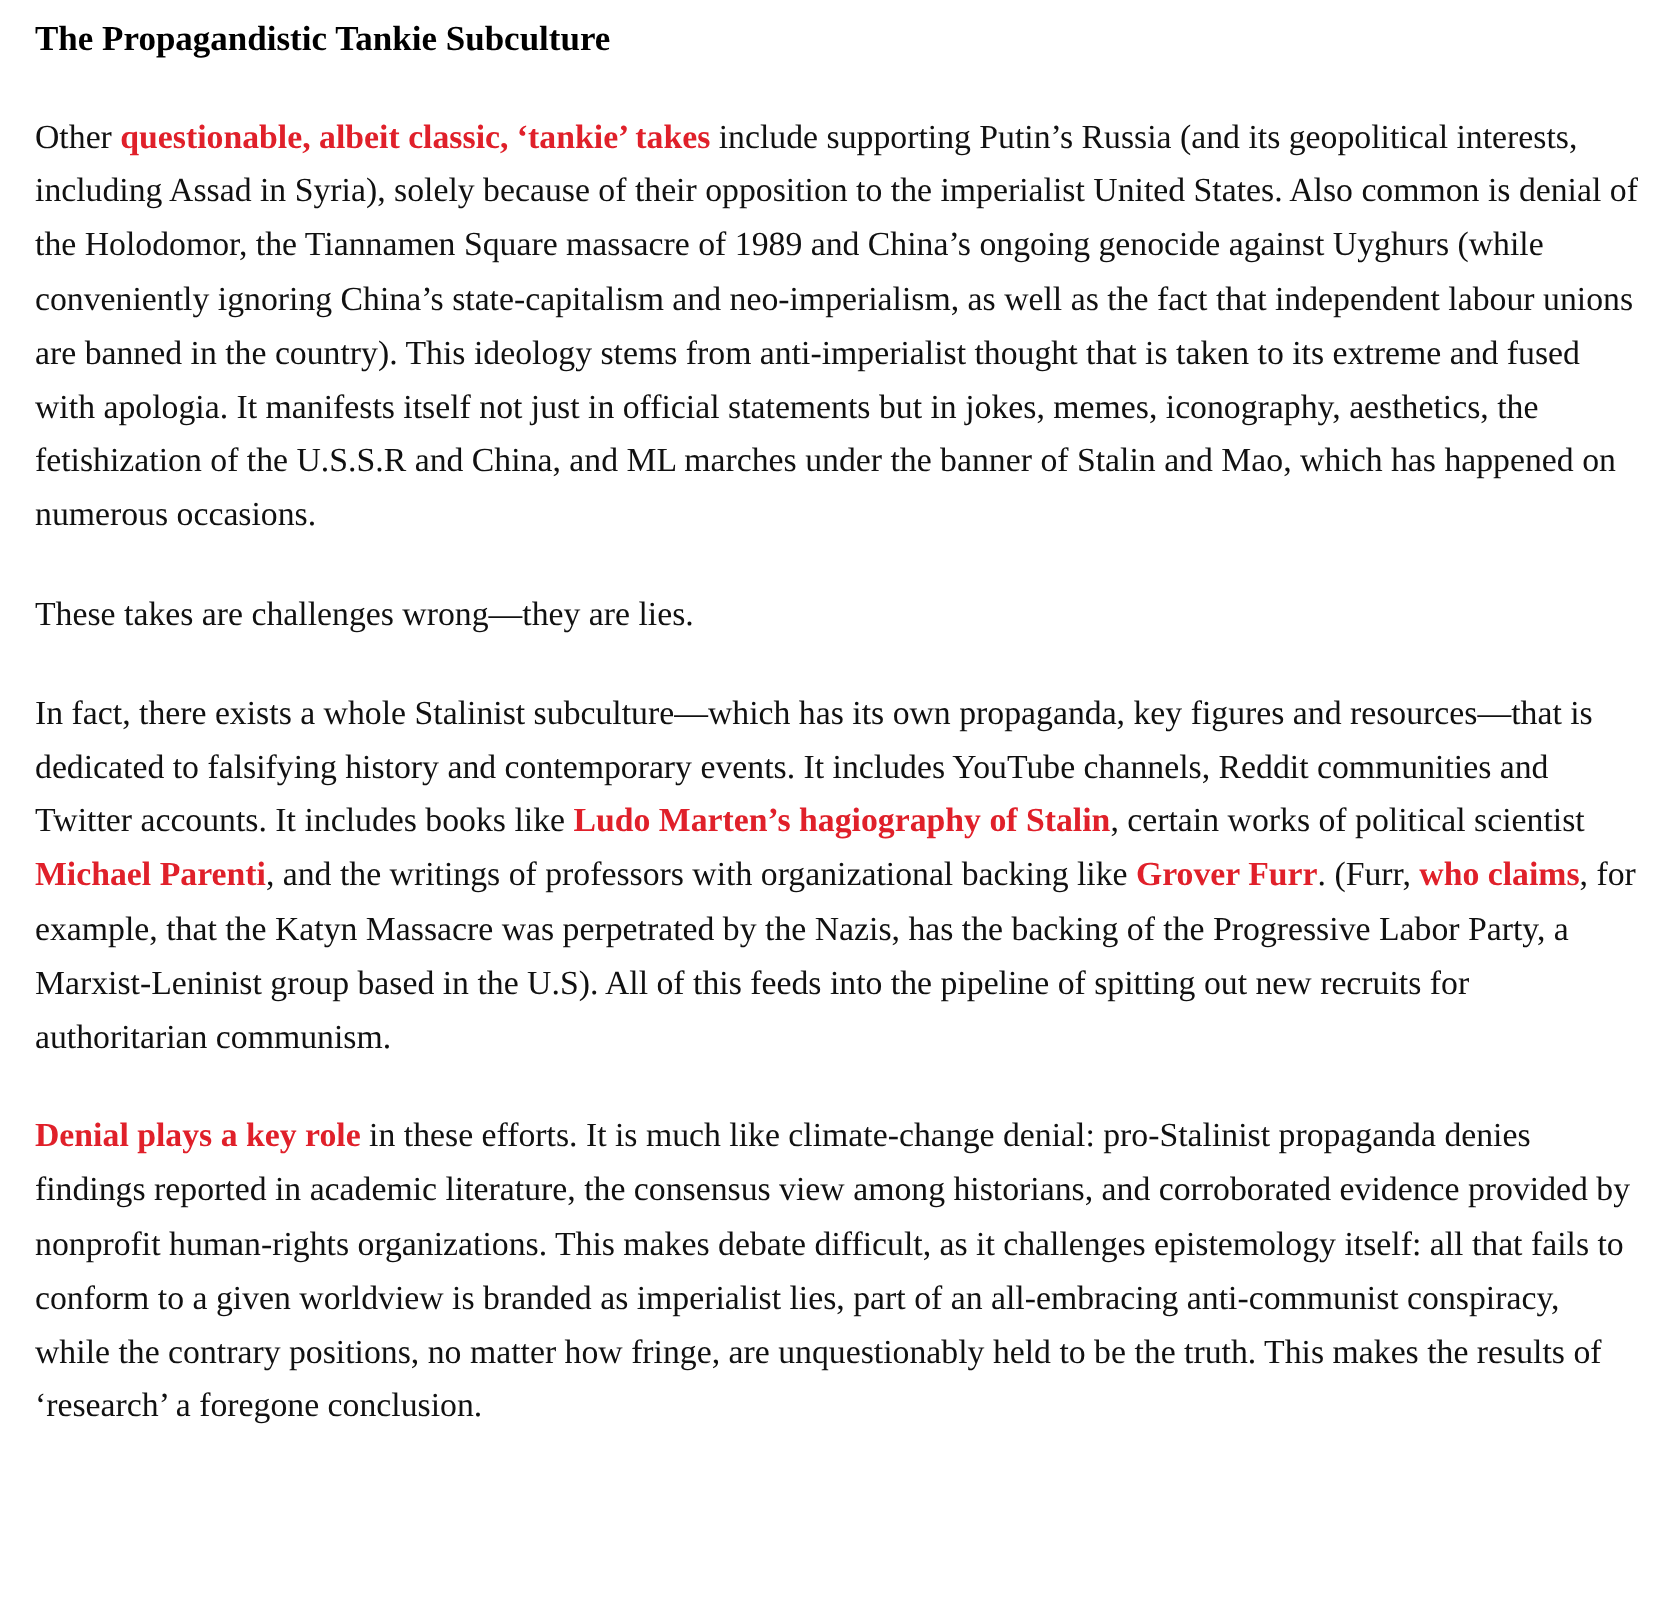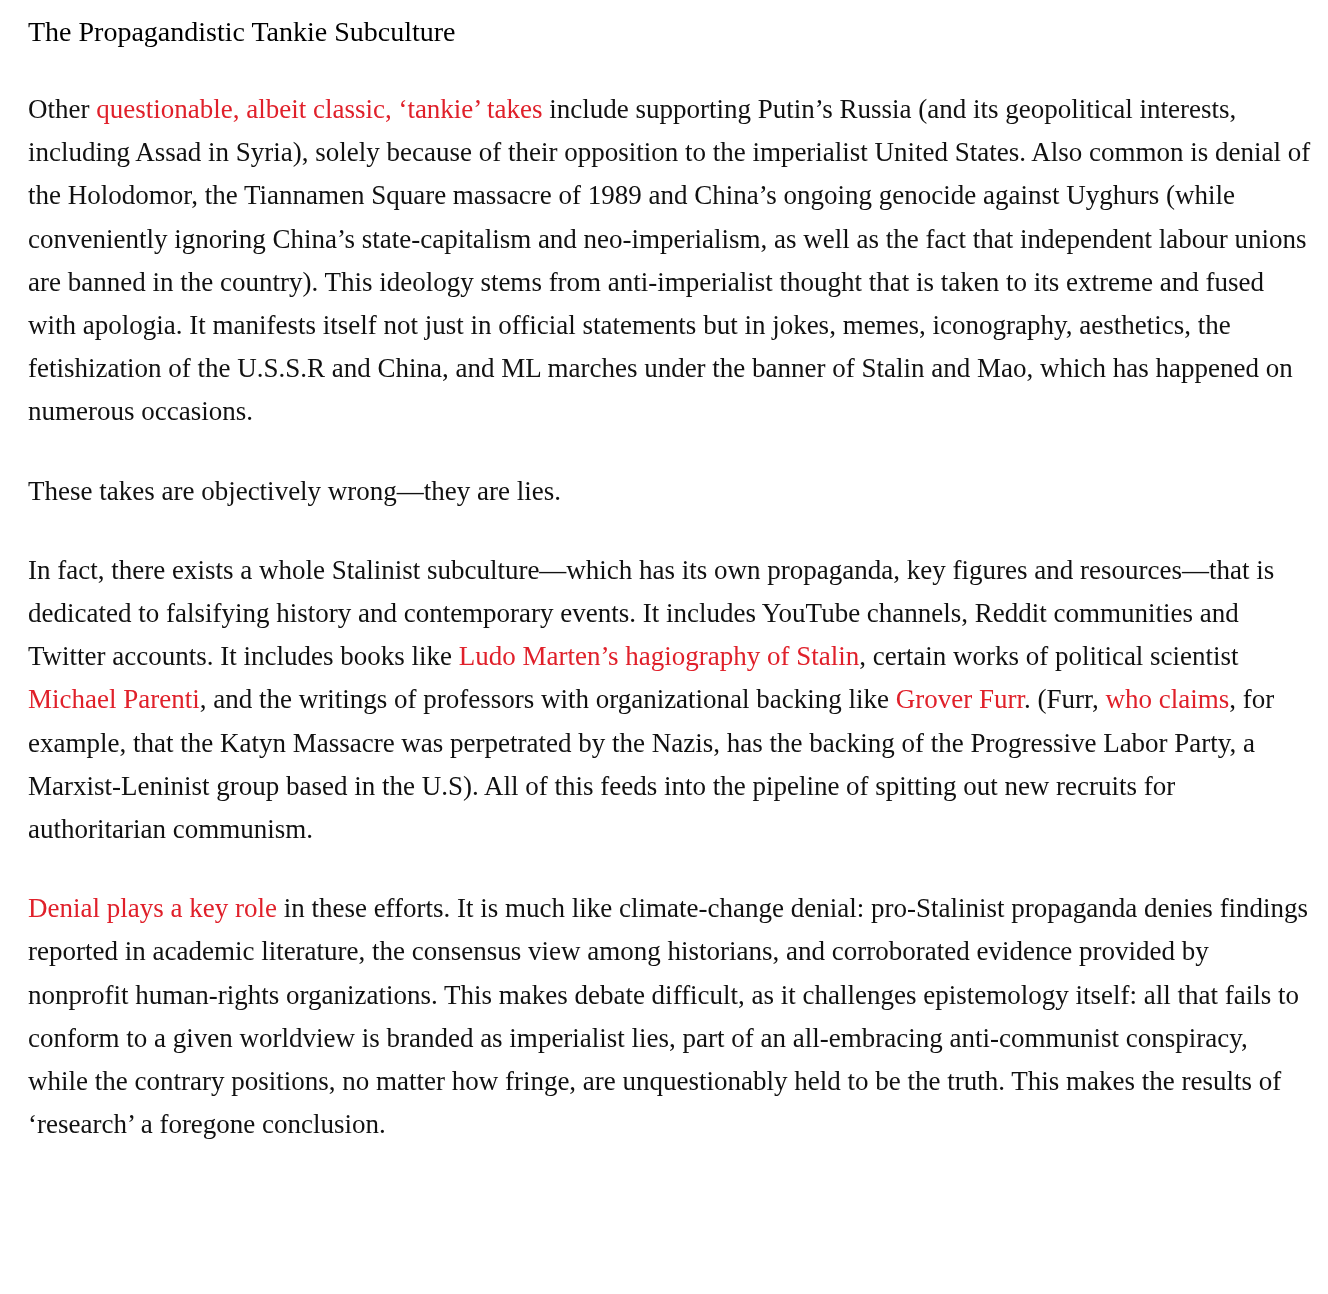--- a/index.html
+++ b/index.html
@@ -11,50 +11,50 @@
     color: #111111;
   }
   .article {
     position: absolute;
     left: 28px;
     top: 12px;
     width: 1284px;
   }
   .title {
     font-family: "Liberation Serif", serif;
-    font-weight: normal;
+    font-weight: bold;
     font-size: 28px;
     line-height: 40px;
     margin: 0 0 36px 0;
     color: #000000;
   }
   .para {
     font-size: 27px;
     line-height: 43.2px;
     margin: 0 0 36px 0;
   }
   .link {
     color: #e0202a;
-    font-weight: normal;
+    font-weight: bold;
     text-decoration: none;
     cursor: pointer;
   }
 </style>
 </head>
 <body>
 
 <div class="article">
   <h2 class="title">The Propagandistic Tankie Subculture</h2>
 
   <p class="para">
     <span>Other </span><a class="link" style="color: rgb(224, 32, 42);">questionable, albeit classic, ‘tankie’ takes</a><span> include supporting Putin’s Russia (and its geopolitical interests, including Assad in Syria), solely because of their opposition to the imperialist United States. Also common is denial of the Holodomor, the Tiannamen Square massacre of 1989 and China’s ongoing genocide against Uyghurs (while conveniently ignoring China’s state-capitalism and neo-imperialism, as well as the fact that independent labour unions are banned in the country). This ideology stems from anti-imperialist thought that is taken to its extreme and fused with apologia. It manifests itself not just in official statements but in jokes, memes, iconography, aesthetics, the fetishization of the U.S.S.R and China, and ML marches under the banner of Stalin and Mao, which has happened on numerous occasions.</span>
   </p>
 
   <p class="para">
-    <span>These takes are objectively wrong—they are lies.</span>
+    <span>These takes are challenges wrong—they are lies.</span>
   </p>
 
   <p class="para">
     <span>In fact, there exists a whole Stalinist subculture—which has its own propaganda, key figures and resources—that is dedicated to falsifying history and contemporary events. It includes YouTube channels, Reddit communities and Twitter accounts. It includes books like </span><a class="link" style="color: rgb(224, 32, 42);">Ludo Marten’s hagiography of Stalin</a><span>, certain works of political scientist </span><a class="link" style="color: rgb(224, 32, 42);">Michael Parenti</a><span>, and the writings of professors with organizational backing like </span><a class="link" style="color: rgb(224, 32, 42);">Grover Furr</a><span>. (Furr, </span><a class="link" style="color: rgb(224, 32, 42);">who claims</a><span>, for example, that the Katyn Massacre was perpetrated by the Nazis, has the backing of the Progressive Labor Party, a Marxist-Leninist group based in the U.S). All of this feeds into the pipeline of spitting out new recruits for authoritarian communism.</span>
   </p>
 
   <p class="para">
     <a class="link" style="color: rgb(224, 32, 42);">Denial plays a key role</a><span> in these efforts. It is much like climate-change denial: pro-Stalinist propaganda denies findings reported in academic literature, the consensus view among historians, and corroborated evidence provided by nonprofit human-rights organizations. This makes debate difficult, as it challenges epistemology itself: all that fails to conform to a given worldview is branded as imperialist lies, part of an all-embracing anti-communist conspiracy, while the contrary positions, no matter how fringe, are unquestionably held to be the truth. This makes the results of ‘research’ a foregone conclusion.</span>
   </p>
 

